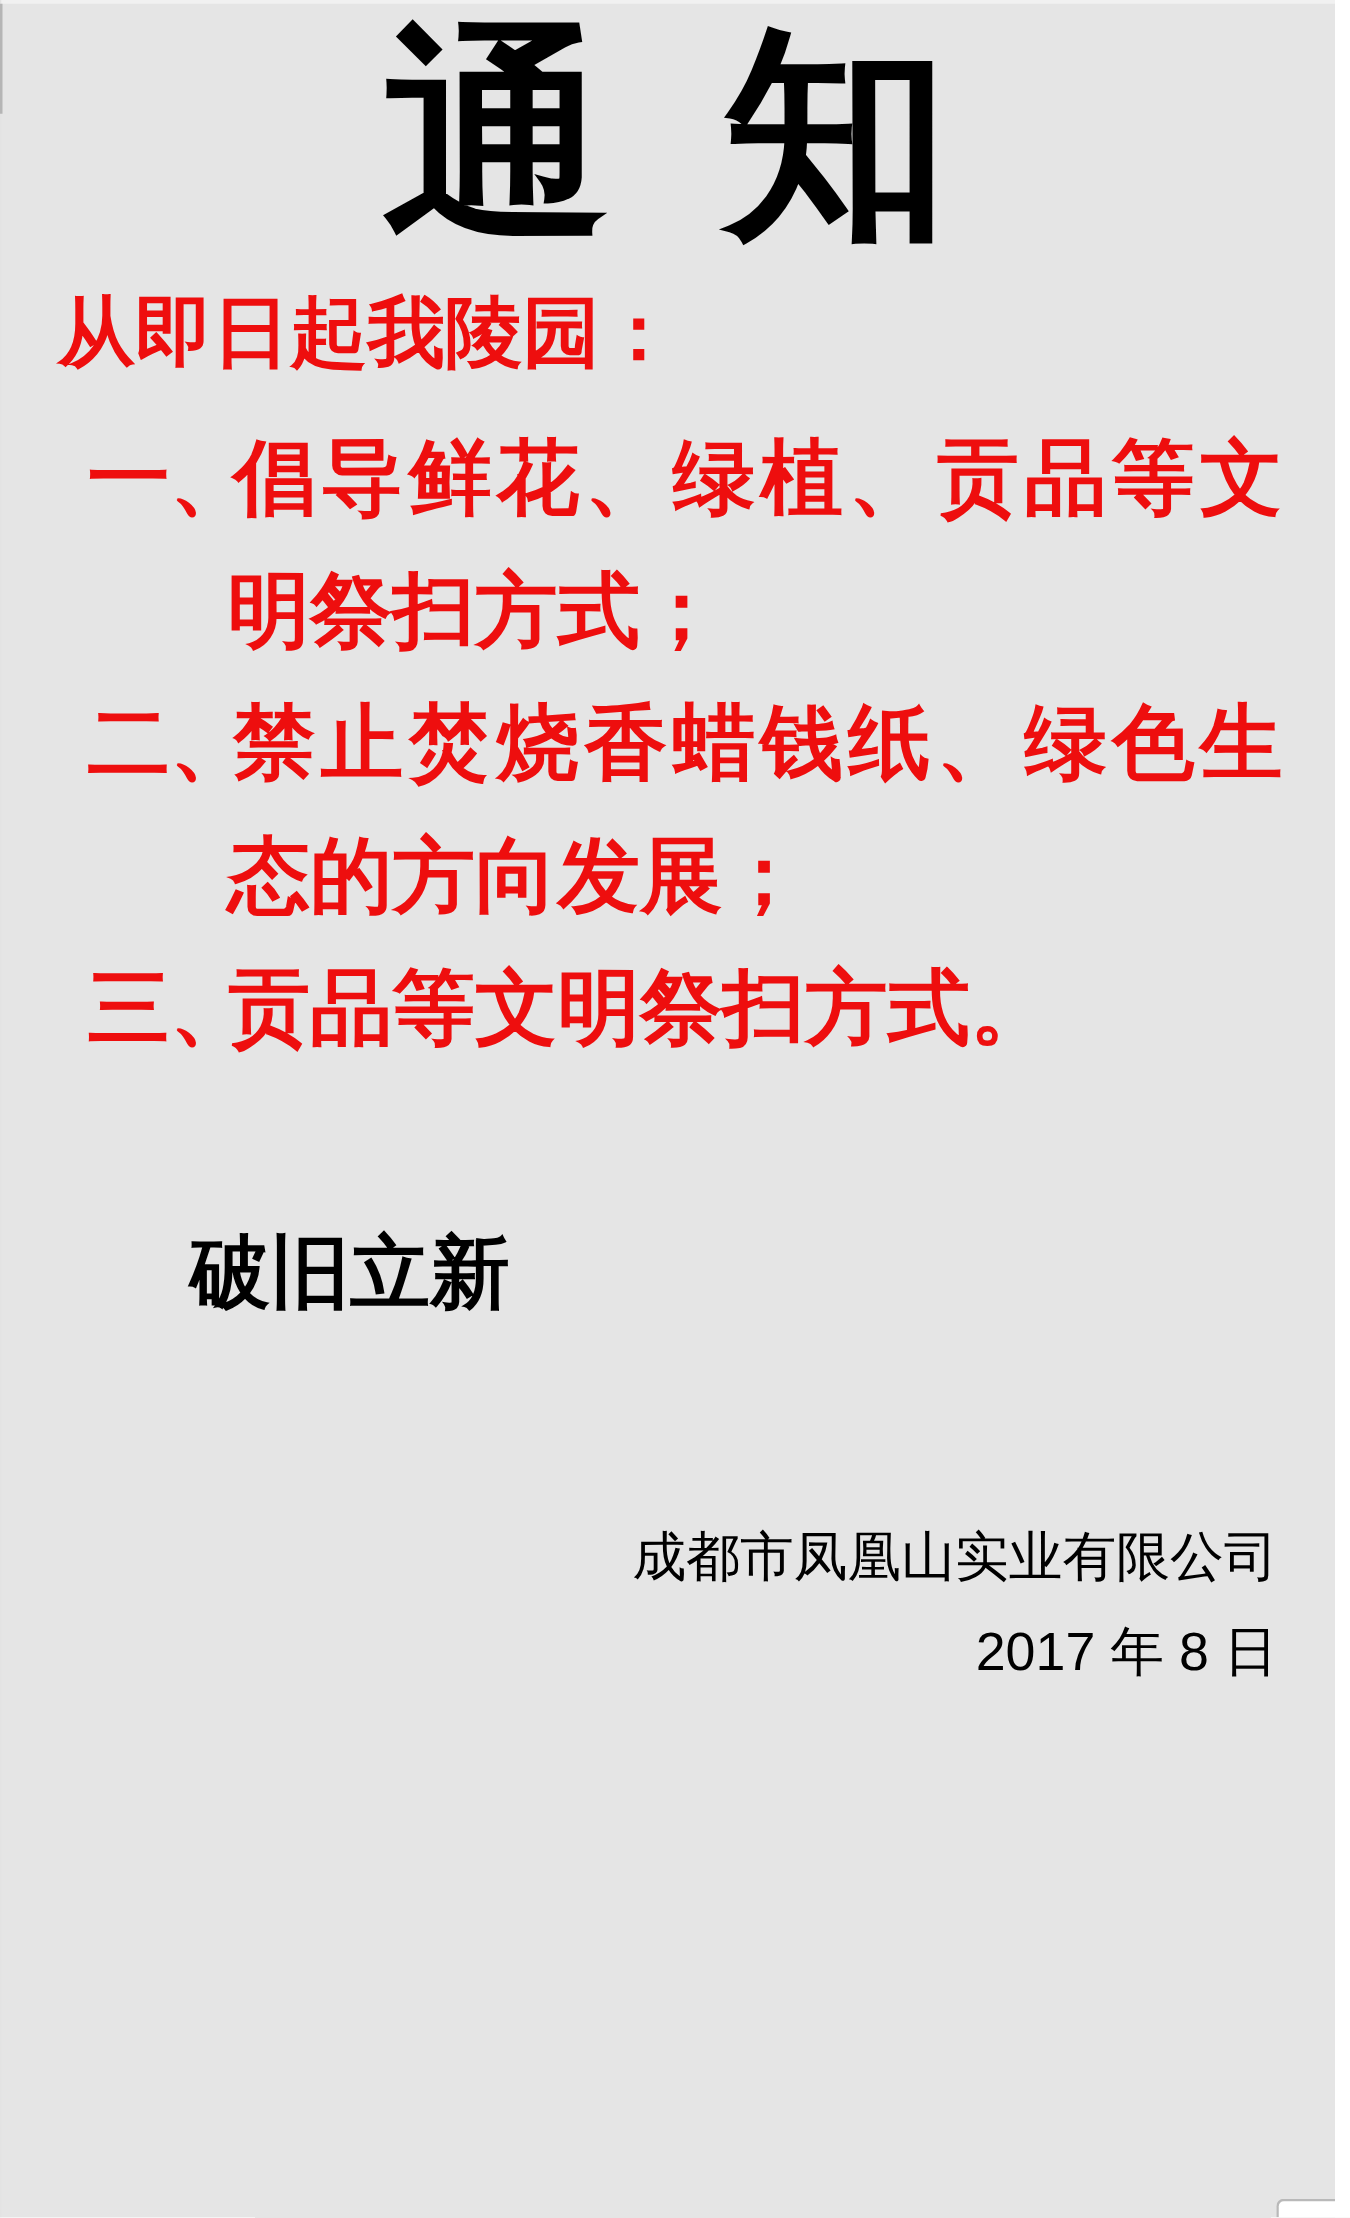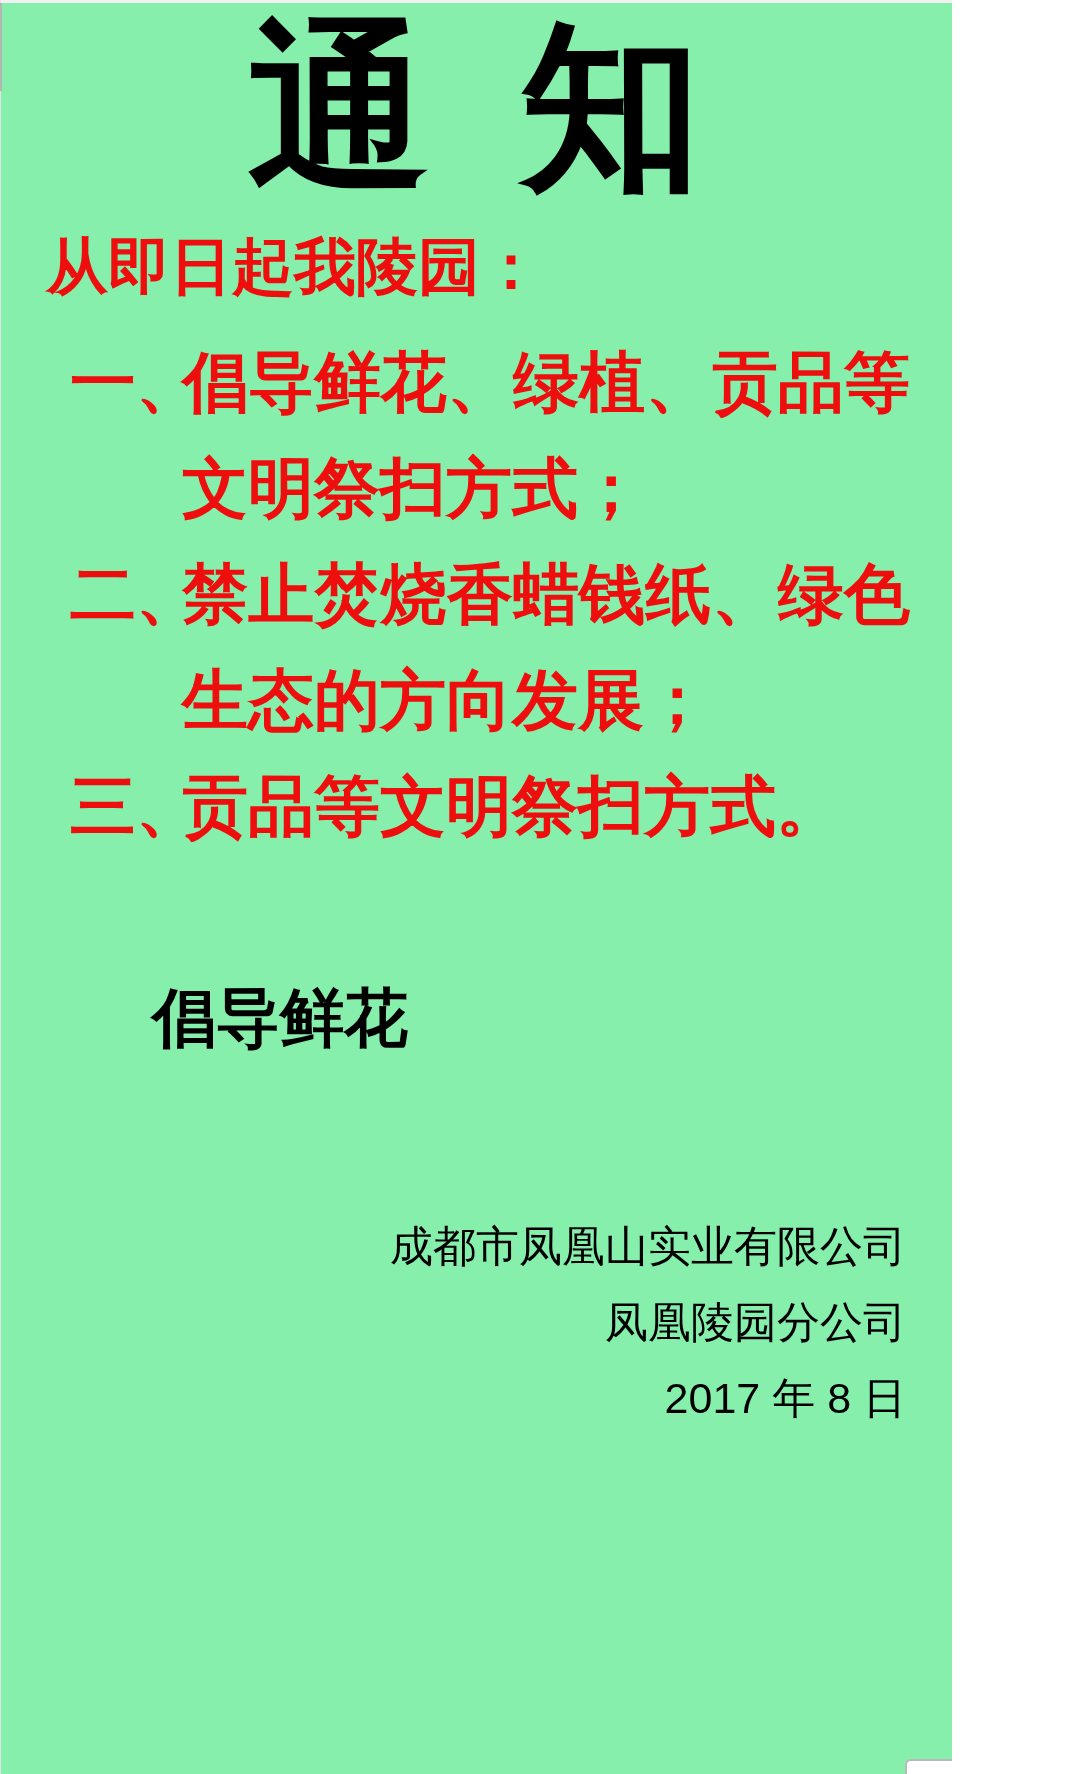--- a/index.html
+++ b/index.html
@@ -2,23 +2,23 @@
 <html><head>
 <meta charset="utf-8">
 <style>
   html, body {
     margin: 0;
     padding: 0;
     background: #ffffff;
   }
   .page {
     position: relative;
-    width: 952px;
+    width: 1068px;
     height: 1774px;
-    background: #86efac;
+    background: #e5e5e5;
     overflow: hidden;
     font-family: "Liberation Sans", "DejaVu Sans", sans-serif;
     color: #000000;
   }
   
   .edge-top {
     position: absolute;
     top: 0; left: 0;
     width: 100%; height: 3px;
     background: #f1f1f1;
@@ -121,22 +121,21 @@
       <span class="num">一、</span><span>倡导鲜花、绿植、贡品等文明祭扫方式；</span>
     </div>
     <div class="item">
       <span class="num">二、</span><span>禁止焚烧香蜡钱纸、绿色生态的方向发展；</span>
     </div>
     <div class="item">
       <span class="num">三、</span><span>贡品等文明祭扫方式。</span>
     </div>
   </div>
 
-  <div class="closing">倡导鲜花</div>
+  <div class="closing">破旧立新</div>
 
   <div class="signature">
     <div>成都市凤凰山实业有限公司</div>
-    <div>凤凰陵园分公司</div>
     <div>2017 年 8 日</div>
   </div>
 
   <div class="corner-box"></div>
 </div>
 
 </body></html>

